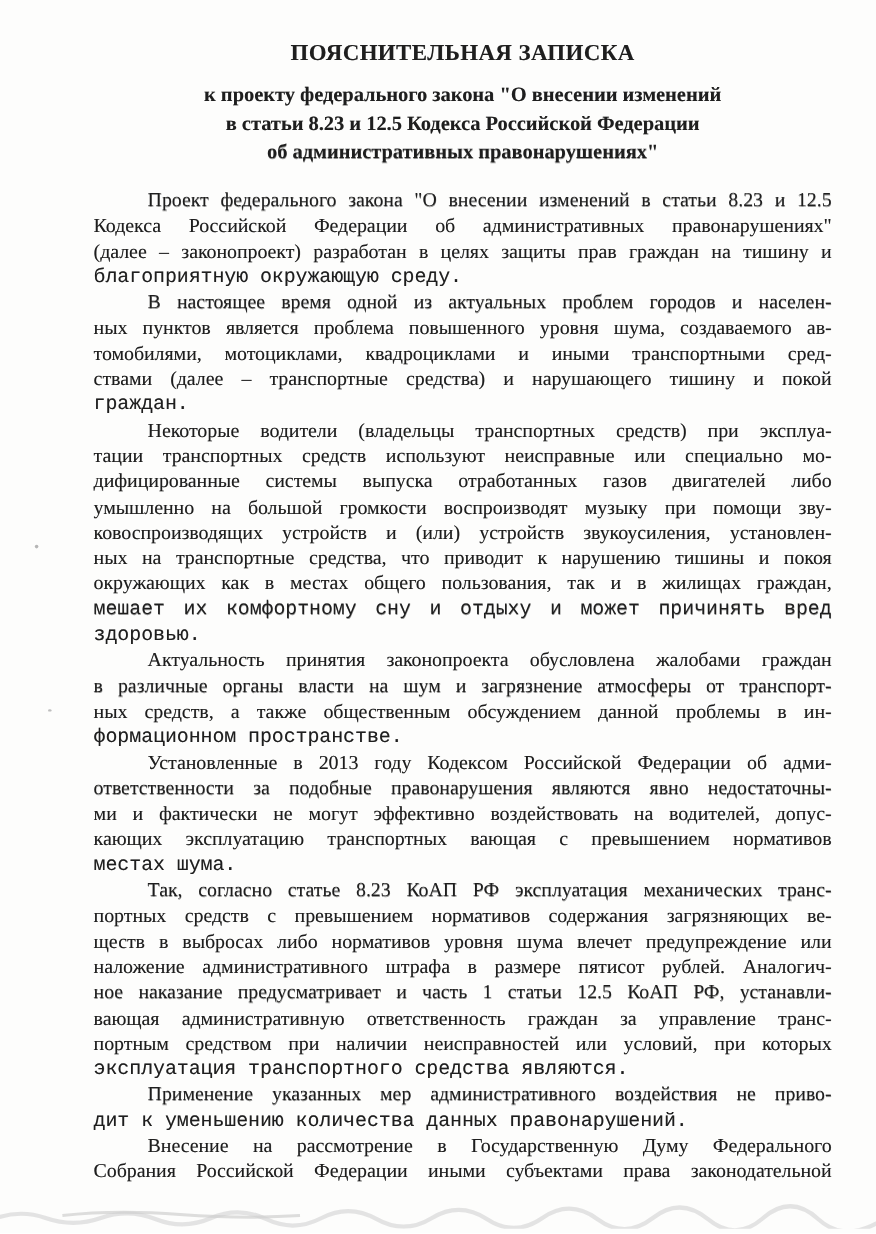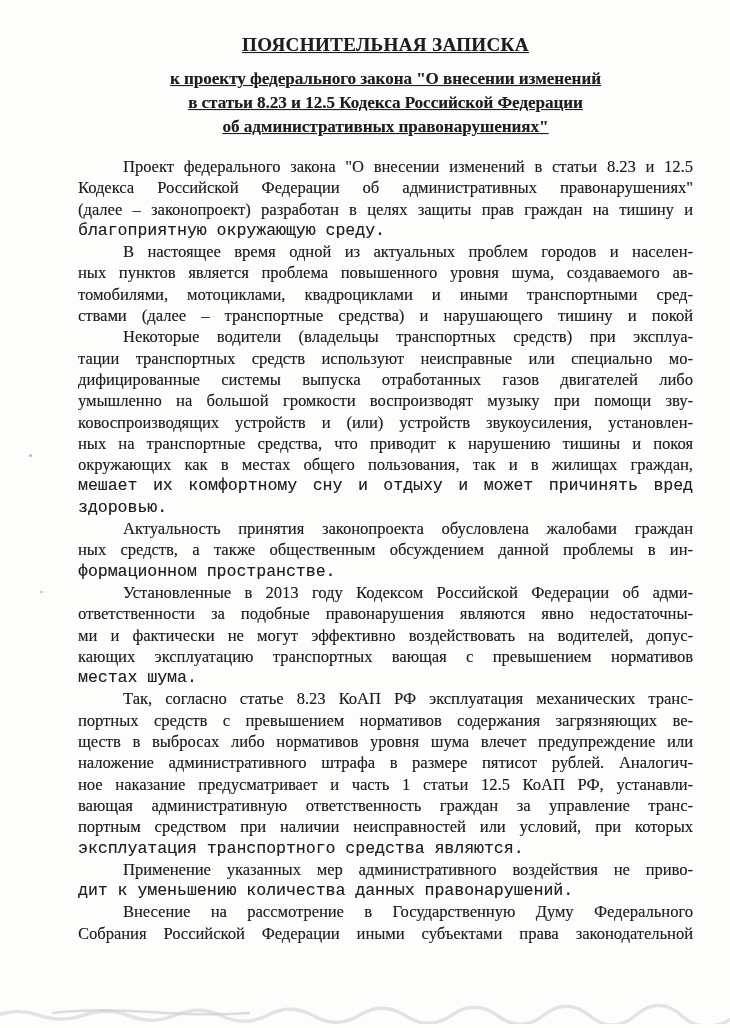--- a/index.html
+++ b/index.html
@@ -13,21 +13,20 @@
     height: 1028px;
     background: #fdfdfc;
     overflow: hidden;
     font-family: "Liberation Serif", serif;
     color: #1e1e1e;
     text-shadow: 0.2px 0.2px 0.3px rgba(25,25,25,0.45);
   }
   .heading {
     padding: 33px 37px 0 78px;
     text-align: center;
-    text-decoration: underline;
   }
   .doc-title {
     margin: 0;
     font-size: 19px;
     font-weight: 700;
     line-height: 23px;
     letter-spacing: 0.4px;
   }
   .subtitle {
     margin-top: 11px;
@@ -86,33 +85,35 @@
         <div class="line indent">Проект федерального закона "О внесении изменений в статьи 8.23 и 12.5</div>
         <div class="line">Кодекса Российской Федерации об административных правонарушениях"</div>
         <div class="line">(далее – законопроект) разработан в целях защиты прав граждан на тишину и</div>
         <div class="line para-end">благоприятную окружающую среду.</div>
       </div>
       <div class="paragraph">
         <div class="line indent">В настоящее время одной из актуальных проблем городов и населен-</div>
         <div class="line">ных пунктов является проблема повышенного уровня шума, создаваемого ав-</div>
         <div class="line">томобилями, мотоциклами, квадроциклами и иными транспортными сред-</div>
         <div class="line">ствами (далее – транспортные средства) и нарушающего тишину и покой</div>
+        <div class="line para-end">граждан.</div>
       </div>
       <div class="paragraph">
         <div class="line indent">Некоторые водители (владельцы транспортных средств) при эксплуа-</div>
         <div class="line">тации транспортных средств используют неисправные или специально мо-</div>
         <div class="line">дифицированные системы выпуска отработанных газов двигателей либо</div>
         <div class="line">умышленно на большой громкости воспроизводят музыку при помощи зву-</div>
         <div class="line">ковоспроизводящих устройств и (или) устройств звукоусиления, установлен-</div>
         <div class="line">ных на транспортные средства, что приводит к нарушению тишины и покоя</div>
         <div class="line">окружающих как в местах общего пользования, так и в жилищах граждан,</div>
         <div class="line para-end">мешает их комфортному сну и отдыху и может причинять вред здоровью.</div>
       </div>
       <div class="paragraph">
         <div class="line indent">Актуальность принятия законопроекта обусловлена жалобами граждан</div>
+        <div class="line">в различные органы власти на шум и загрязнение атмосферы от транспорт-</div>
         <div class="line">ных средств, а также общественным обсуждением данной проблемы в ин-</div>
         <div class="line para-end">формационном пространстве.</div>
       </div>
       <div class="paragraph">
         <div class="line indent">Установленные в 2013 году Кодексом Российской Федерации об адми-</div>
         <div class="line">ответственности за подобные правонарушения являются явно недостаточны-</div>
         <div class="line">ми и фактически не могут эффективно воздействовать на водителей, допус-</div>
         <div class="line">кающих эксплуатацию транспортных вающая с превышением нормативов</div>
         <div class="line para-end">местах шума.</div>
       </div>

